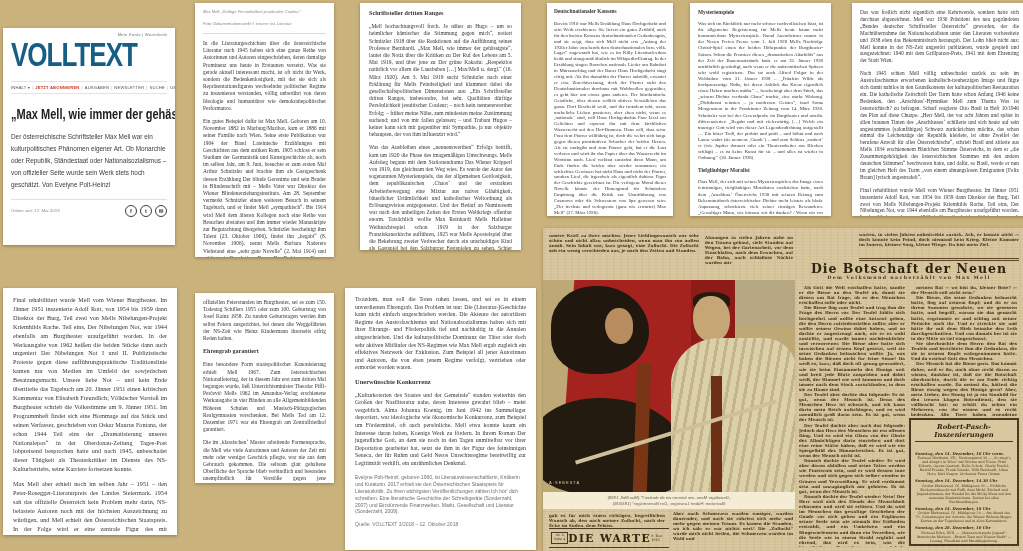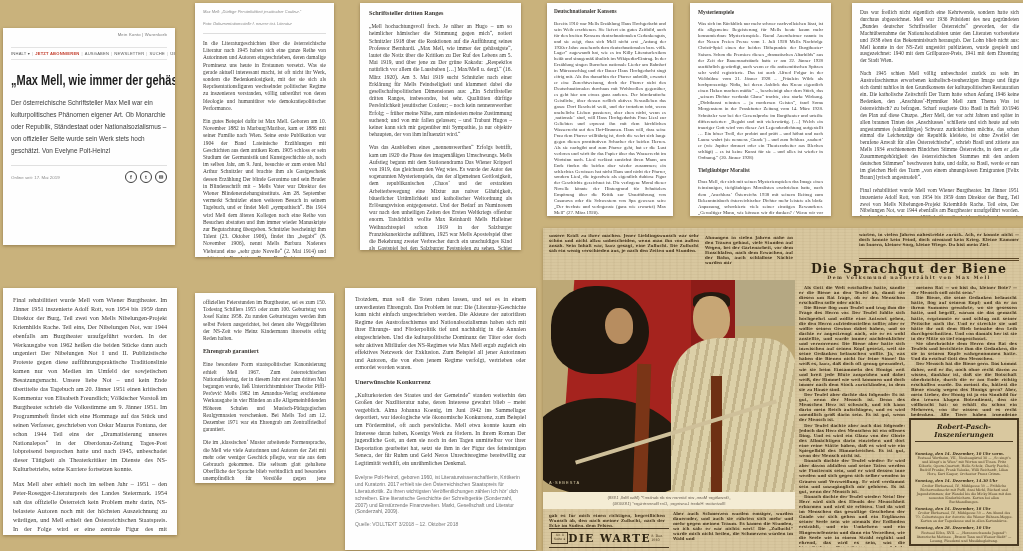--- a/index.html
+++ b/index.html
@@ -86,20 +86,23 @@
   .ad-t{font-family:"DejaVu Serif",serif;font-style:italic;font-weight:600;font-size:3.8px;line-height:4.4px;color:#3c2e18;}
   .ad-b{font-family:"DejaVu Serif",serif;font-size:3.3px;line-height:4px;color:#46351d;text-align:center;}
 </style>
 </head>
 <body>
 
 <div id="canvas">
 
   <div id="cardA" class="card">
     <div class="account">Mein Konto | Warenkorb</div>
+    <div>
+      <span class="logo">VOLLTEXT</span>
+    </div>
     <div class="nav">
       <span>INHALT ▾</span><span class="sep">|</span><span class="hot">JETZT ABONNIEREN</span><span class="sep">|</span><span>AUSGABEN</span><span class="sep">|</span><span>NEWSLETTER</span><span class="sep">|</span><span>SUCHE</span><span class="sep">|</span><span>ÜBER UNS ▾</span>
     </div>
     <div><span class="headline">„Max Mell, wie immer der gehässigste“</span></div>
     <div class="standfirst">Der österreichische Schriftsteller Max Mell war ein kulturpolitisches Phänomen eigener Art. Ob Monarchie oder Republik, Ständestaat oder Nationalsozialismus – von offizieller Seite wurde sein Werk stets hoch geschätzt. Von Evelyne Polt-Heinzl</div>
     <div class="metarow">
       <span class="online">Online seit: 17. Mai 2019</span>
       <span class="social">
         <span class="sicon">f</span>
         <span class="sicon">t</span>
@@ -160,21 +163,21 @@
     <p>Final rehabilitiert wurde Mell vom Wiener Burgtheater. Im Jänner 1951 inszenierte Adolf Rott, von 1954 bis 1959 dann Direktor der Burg, Teil zwei von Mells Nibelungen-Projekt Kriemhilds Rache. Teil eins, Der Nibelungen Not, war 1944 ebenfalls am Burgtheater uraufgeführt worden. In der Werkausgabe von 1962 heißen die beiden Stücke dann auch ungeniert Der Nibelungen Not I und II. Publizistische Proteste gegen diese aufführungspraktische Traditionslinie kamen nur von Medien im Umfeld der sowjetischen Besatzungsmacht. Unsere liebe Not – und kein Ende übertitelte das Tagebuch am 20. Jänner 1951 einen kritischen Kommentar von Elisabeth Freundlich; Völkischer Vorstoß im Burgtheater schrieb die Volksstimme am</p>
   </div>
 
   <div id="panel">
 
     <div class="frak" style="left:6px;top:5px;width:150px;height:46px;">unsere Kraft zu ihrer machen. Jener Lieblingswunsch war sehr schön und nicht allzu unbescheiden, wenn man ihn von außen ansah. Sein Inhalt war, kurz gesagt, eine Zuflucht. Die Zuflucht sah ein wenig verschieden aus, je nach den Zeiten und Stunden.</div>
     <div class="frak" style="left:162px;top:7px;width:88px;height:44px;">Ahnungen in vielen Jahren nahe an den Trauen gebaut, viele Stunden auf Wegen, bei der Gartenarbeit, vor dem Einschlafen, nach dem Erwachen, auf der Bahn, auch schlaflose Nächte wurden mir</div>
     <div class="frak" style="left:316px;top:4px;width:160px;height:26px;">warten, in vielen Jahren nahestrebte zurück. Ach, er konnte nicht — doch konnte kein Feind, doch niemand kein Krieg. Kleine Kammer im Innern, kleiner Sorg, kleine Wiege. Du bist mein Ziel.</div>
     <div class="np-divider" style="left:316px;top:30px;width:160px;"></div>
 
-    <div class="np-headline">Die Sprachgut der Biene</div>
+    <div class="np-headline">Die Botschaft der Neuen</div>
     <div class="np-subtitle">Dem Volksmund nacherzählt von Max Mell</div>
 
     <div class="npcol frak" style="left:256px;">
       <p>Als Gott die Welt erschaffen hatte, sandte er die Biene an den Teufel ab, damit sie diesen um Rat frage, ob er den Menschen erschaffen solle oder nicht.</p>
       <p>Die Biene flog zum Teufel und trug ihm die Frage des Herrn vor. Der Teufel fühlte sich hochgeehrt und wollte eine Antwort geben, die den Herrn zufriedenstellen sollte; aber er wollte seinen Gewinn dabei haben, und so dachte er angestrengt nach, wie er es wohl anstellte, und wurde immer nachdenklicher und verworrener. Die Biene aber hatte sich inzwischen auf seinen Kopf gesetzt, weil sie seine Gedanken belauschen wollte. Ja, was haben die Bienen nicht für feine Sinne! Da weiß es, kurz, daß doch oft genug gewundert, wie sie beim Einsammeln des Honigs weit und breit jede Blüte ansprühen und dabei weiß, der Himmel wie weit kommen und doch immer nach dem Stock zurückfinden, in dem sie zu Hause sind.</p>
       <p>Der Teufel aber dachte das folgende: Es ist gut, wenn der Mensch ist. Denn des Menschen Herz ist schwach, und ich kann darin mein Reich aufschlagen, und es wird unendlich groß darin sein. Es ist gut, wenn der Mensch ist.</p>
       <p>Der Teufel dachte aber auch das folgende: Jedoch das Herz des Menschen ist ein offenes Ding. Und es wird ein Glanz von der Glorie des Allmächtigen darin einziehen und dort eine reine Stätte haben, daß es wird wie ein Spiegelbild des Himmelreiches. Es ist gut, wenn der Mensch nicht ist.</p>
       <p>Danach dachte der Teufel wieder: Er wird aber davon abfallen und seine Taten werden wie Finsternis sein, und er wird dessen inne werden und sich gegen sich selber wenden in Grauen und Verzweiflung. Er wird verdammt sein und unzugänglich mir gehören. Es ist gut, wenn der Mensch ist.</p>
       <p>Danach dachte der Teufel wieder: Nein! Der Herr wird sich des Elends der Menschheit erbarmen und wird sie erlösen. Und da wird im Menschen das gewaltige Geschehen der Gnade vor sich gehen und ein Erglänzen seiner Seele sein wie niemals der Erdboden erstrahlt, und ein Umkehren und ein Hingeworfensein und dann ein Verzeihen, wie die Seele wie in einem Strahl erglüht und ehrend, das wird es sein, was die himmlischen Heerscharen zum Jubeln bringen wird.</p>
 

